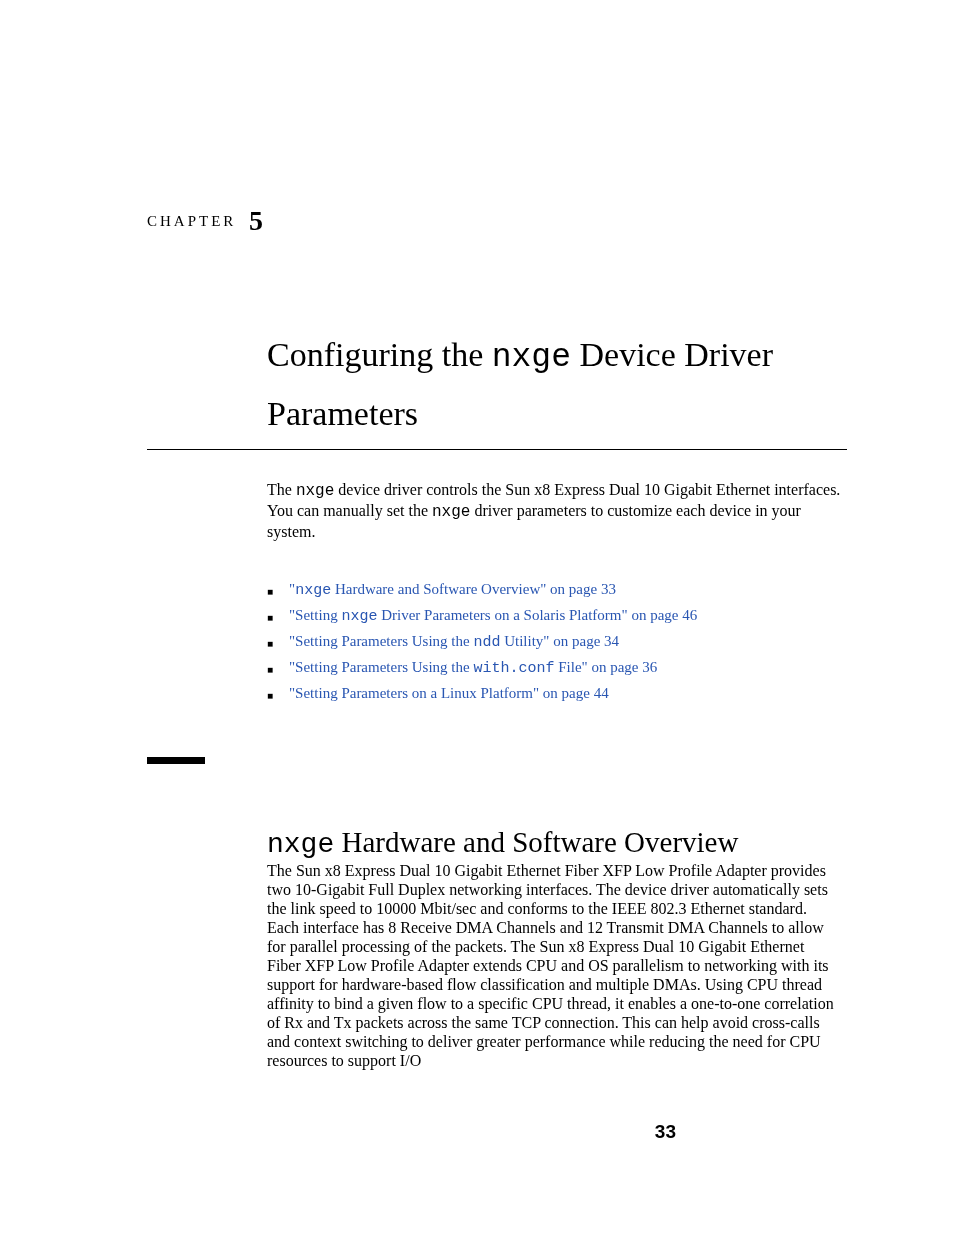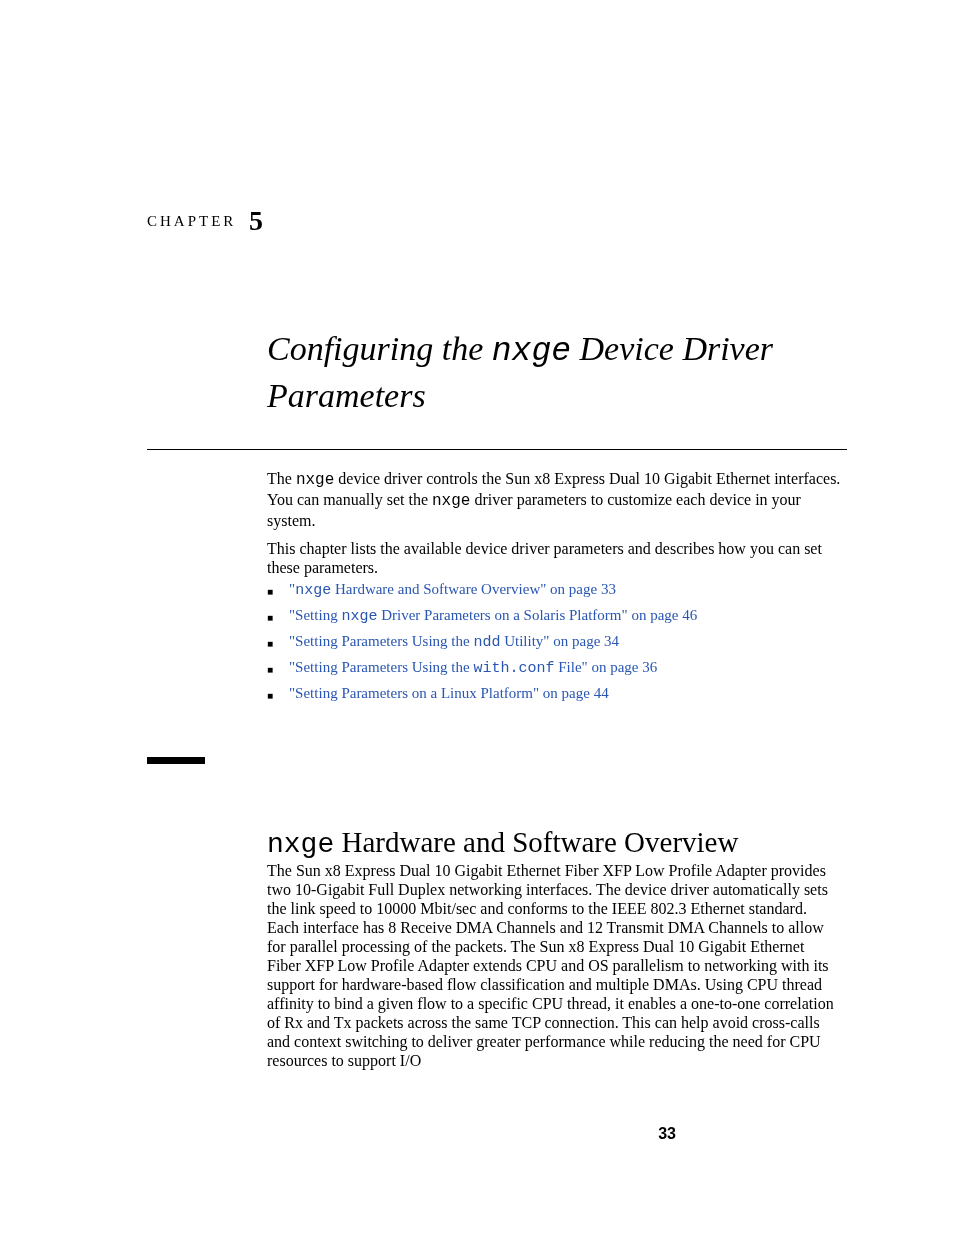--- a/index.html
+++ b/index.html
@@ -34,42 +34,41 @@
     vertical-align: -4px;
     margin-left: 6px;
   }
   .main-title {
     position: absolute;
     left: 267px;
     top: 327px;
     width: 575px;
     font-family: "Palatino Linotype", Palatino, serif;
     font-size: 34px;
-    line-height: 44px;
-    font-style: italic;
+    line-height: 56px;
   }
   .main-title .mono {
     font-family: "Courier New", Courier, monospace;
     font-size: 33px;
   }
   .rule {
     position: absolute;
     left: 147px;
     top: 449px;
     width: 700px;
     border-top: 1px solid #000;
   }
   .body-block {
     position: absolute;
     left: 267px;
     width: 575px;
     font-size: 16px;
     line-height: 19px;
   }
-  #para1 { top: 469px; }
+  #para1 { top: 480px; }
   #para2 { top: 539px; }
   .mono-inline {
     font-family: "Courier New", Courier, monospace;
   }
   .toc-list {
     position: absolute;
     left: 267px;
     top: 580px;
     width: 575px;
     font-size: 15px;
@@ -114,21 +113,21 @@
   }
   .section-title .mono {
     font-family: "Courier New", Courier, monospace;
     font-size: 28px;
   }
   #para3 { top: 861px; }
   .page-num {
     position: absolute;
     right: 106px;
     bottom: 92px;
-    font-size: 16px;
+    font-size: 19px;
     font-family: Helvetica, Arial, sans-serif;
     font-weight: bold;
   }
 </style>
 </head>
 <body>
 
 <div class="page">
 
   <div class="chap-line">
@@ -139,21 +138,20 @@
   <div class="main-title">
     <span>Configuring the </span><span class="mono">nxge</span><span> Device Driver Parameters</span>
   </div>
 
   <div class="rule"></div>
 
   <div id="para1" class="body-block">
     <span>The </span><span class="mono-inline">nxge</span><span> device driver controls the Sun x8 Express Dual 10 Gigabit Ethernet interfaces. You can manually set the </span><span class="mono-inline">nxge</span><span> driver parameters to customize each device in your system.</span>
   </div>
 
-  <div id="para2" class="body-block">This chapter lists the available device driver parameters and describes how you can set these parameters.</div>
 
   <ul class="toc-list">
     <li>
       <a href="#"><span>"</span><span class="mono-inline">nxge</span><span> Hardware and Software Overview" on page 33</span></a>
     </li>
     <li>
       <a href="#"><span>"Setting </span><span class="mono-inline">nxge</span><span> Driver Parameters on a Solaris Platform" on page 46</span></a>
     </li>
     <li>
       <a href="#"><span>"Setting Parameters Using the </span><span class="mono-inline">ndd</span><span> Utility" on page 34</span></a>

